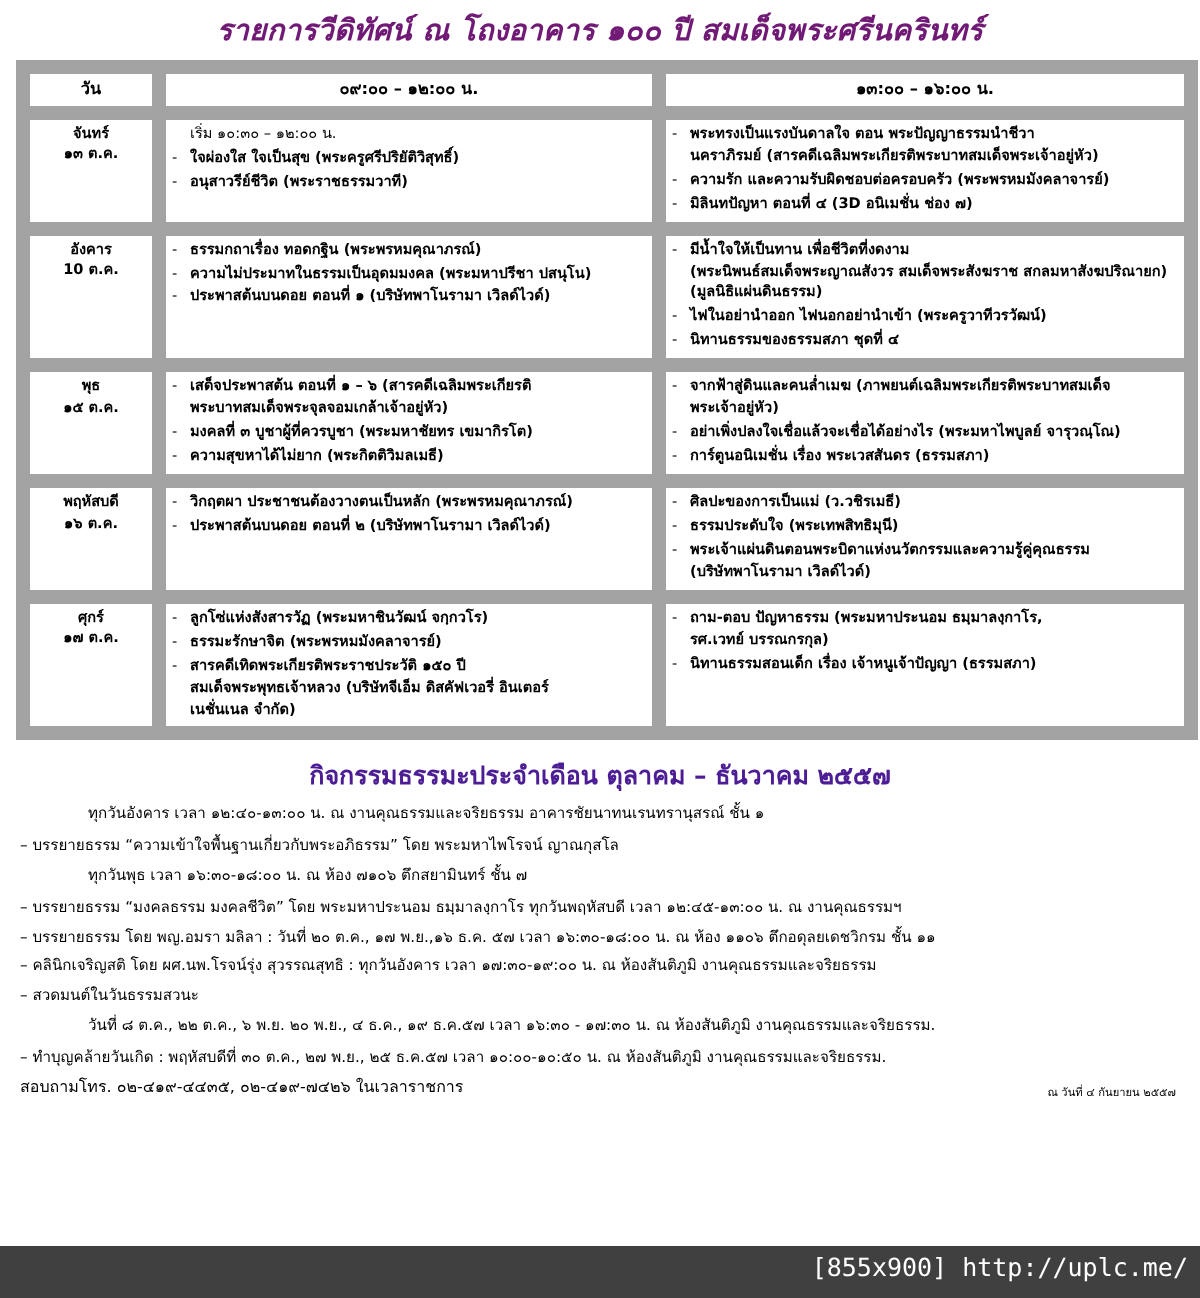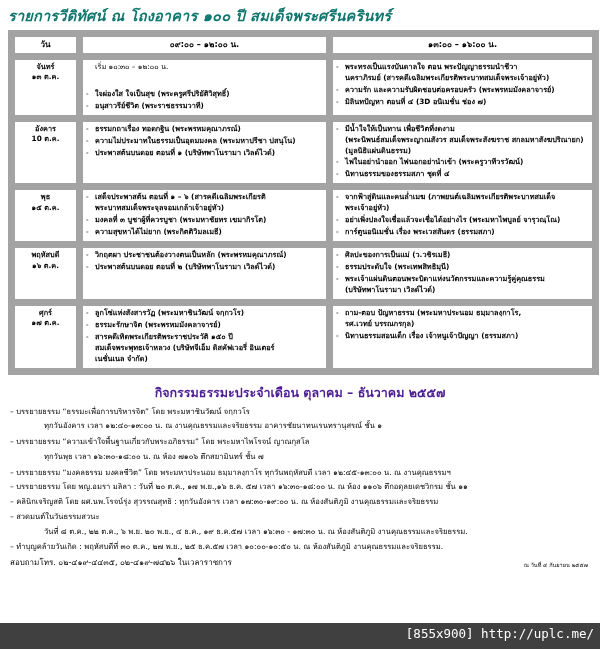--- a/index.html
+++ b/index.html
@@ -18,25 +18,26 @@
     overflow: hidden;
     box-sizing: border-box;
   }
   
   .panel-top {
     position: relative;
     margin: 6px 8px 0 8px;
     padding: 0;
   }
   .doc-title {
+    text-align: center;
     font-size: 14.5px;
     font-weight: bold;
     font-style: italic;
     letter-spacing: 0.2px;
-    color: #0f766e;
+    color: #701a75;
     padding: 3px 0 5px 0;
     line-height: 1.1;
     white-space: nowrap;
   }
   table.sched {
     border-collapse: collapse;
     width: 100%;
     table-layout: fixed;
   }
   table.sched th,
@@ -87,21 +88,21 @@
   }
   ul.items li .cont {
     display: block;
     padding-left: 0;
     font-weight: bold;
   }
   .plain-first {
     font-size: 7.3px;
     line-height: 1.5;
     margin-left: 9px;
-    margin-bottom: 16px;
+    margin-bottom: 1px;
   }
 
   
   .panel-bottom {
     margin: 7px 8px 0 8px;
     position: relative;
   }
   .act-title {
     text-align: center;
     font-size: 12.5px;
@@ -359,21 +360,20 @@
             </td>
           </tr>
         </tbody>
     </table>
   </div>
 
   <div class="panel-bottom">
     <div class="act-title">กิจกรรมธรรมะประจำเดือน ตุลาคม – ธันวาคม ๒๕๕๗</div>
 
     <div class="act-list">
-        <div class="act-line">– บรรยายธรรม “ธรรมะเพื่อการบริหารจิต” โดย พระมหาชินวัฒน์ จกฺกวโร</div>
         <div class="act-line sub">ทุกวันอังคาร เวลา ๑๒:๔๐-๑๓:๐๐ น. ณ งานคุณธรรมและจริยธรรม อาคารชัยนาทนเรนทรานุสรณ์ ชั้น ๑</div>
         <div class="act-line">– บรรยายธรรม “ความเข้าใจพื้นฐานเกี่ยวกับพระอภิธรรม” โดย  พระมหาไพโรจน์  ญาณกุสโล</div>
         <div class="act-line sub">ทุกวันพุธ เวลา ๑๖:๓๐-๑๘:๐๐ น. ณ ห้อง ๗๑๐๖ ตึกสยามินทร์ ชั้น ๗</div>
         <div class="act-line">– บรรยายธรรม “มงคลธรรม มงคลชีวิต” โดย  พระมหาประนอม  ธมฺมาลงฺกาโร ทุกวันพฤหัสบดี เวลา ๑๒:๔๕-๑๓:๐๐ น. ณ งานคุณธรรมฯ</div>
         <div class="act-line">– บรรยายธรรม โดย  พญ.อมรา  มลิลา : วันที่ ๒๐ ต.ค., ๑๗ พ.ย.,๑๖ ธ.ค. ๕๗ เวลา ๑๖:๓๐-๑๘:๐๐ น. ณ ห้อง ๑๑๐๖ ตึกอดุลยเดชวิกรม ชั้น ๑๑</div>
         <div class="act-line">– คลินิกเจริญสติ โดย ผศ.นพ.โรจน์รุ่ง  สุวรรณสุทธิ : ทุกวันอังคาร เวลา ๑๗:๓๐-๑๙:๐๐ น. ณ ห้องสันติภูมิ งานคุณธรรมและจริยธรรม</div>
         <div class="act-line">– สวดมนต์ในวันธรรมสวนะ</div>
         <div class="act-line sub">วันที่ ๘ ต.ค., ๒๒ ต.ค., ๖ พ.ย. ๒๐ พ.ย., ๔ ธ.ค., ๑๙ ธ.ค.๕๗ เวลา ๑๖:๓๐ - ๑๗:๓๐ น. ณ ห้องสันติภูมิ งานคุณธรรมและจริยธรรม.</div>
         <div class="act-line">– ทำบุญคล้ายวันเกิด : พฤหัสบดีที่ ๓๐ ต.ค., ๒๗ พ.ย., ๒๕ ธ.ค.๕๗ เวลา ๑๐:๐๐-๑๐:๕๐ น. ณ ห้องสันติภูมิ งานคุณธรรมและจริยธรรม.</div>
       </div>

